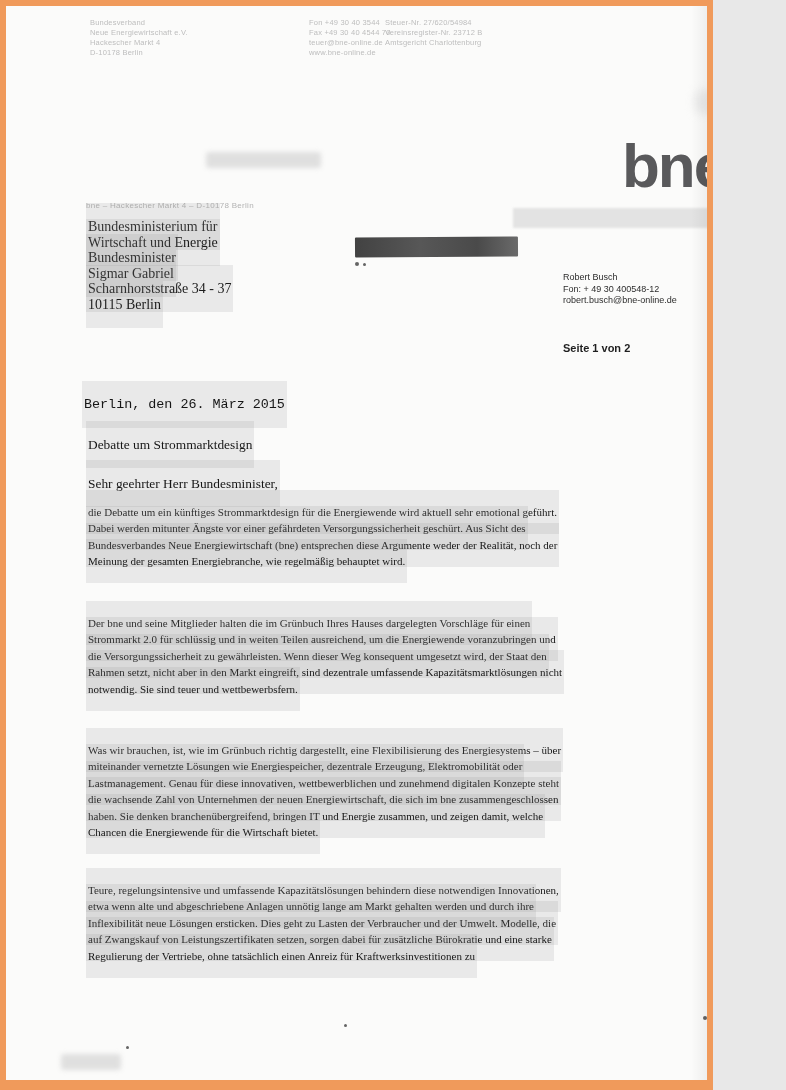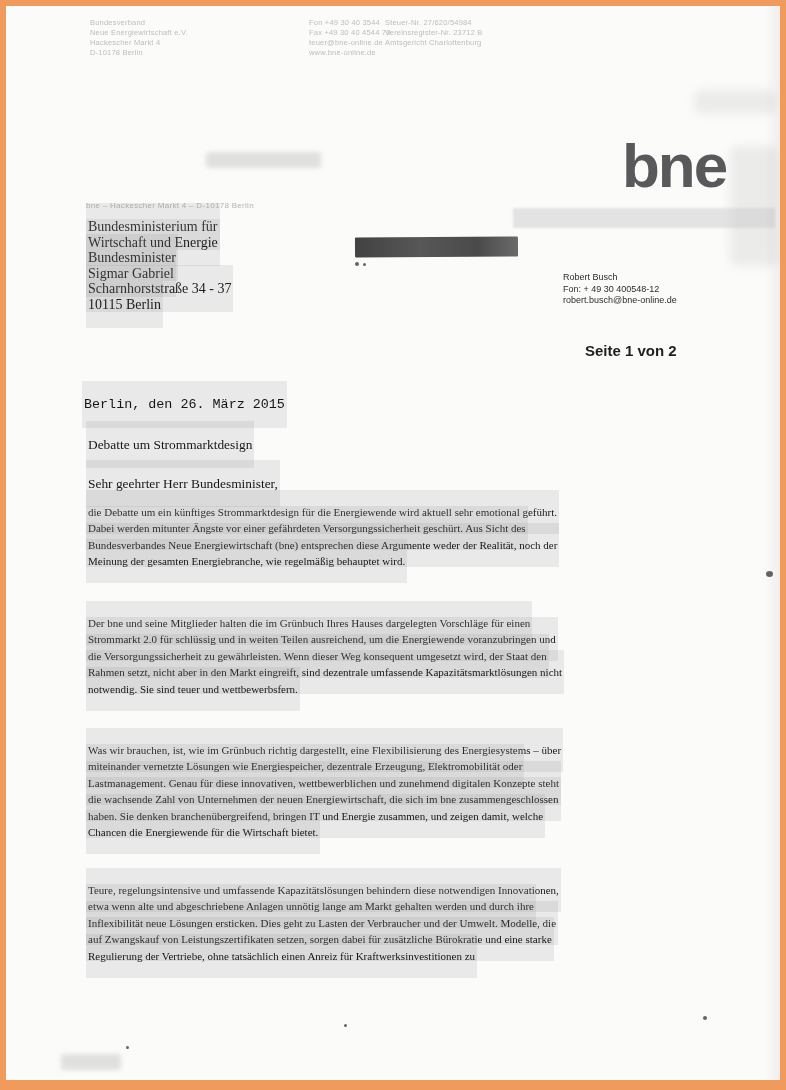--- a/index.html
+++ b/index.html
@@ -1,21 +1,21 @@
 <!DOCTYPE html>
 <html><head>
 <meta charset="utf-8">
 <style>
   * { margin:0; padding:0; box-sizing:border-box; }
   html,body { background:#e8e8e8; }
   body { font-family:"Liberation Serif", serif; }
 
   .page {
     position:relative;
-    width:786px; height:1090px;
+    width:713px; height:1090px;
     background:#fbfbfa;
     border:6px solid #f09a5b;
     border-bottom-width:10px;
     overflow:hidden;
   }
   .abs { position:absolute; }
 
   
   .letterhead {
     font-family:"Liberation Sans", sans-serif;
@@ -38,21 +38,21 @@
 
   .recipient { font-size:14px; line-height:15.6px; color:#1c1c1c; }
 
   .contact {
     font-family:"Liberation Sans", sans-serif;
     font-size:9px; line-height:11.5px; color:#2d2d2d;
   }
 
   .pageind {
     font-family:"Liberation Sans", sans-serif;
-    font-size:15px; font-weight:bold; color:#1f1f1f;margin-left:22px;
+    font-size:11px; font-weight:bold; color:#1f1f1f;
   }
 
   .serif-line { font-size:13.4px; color:#161616; }
 
   .body-par {
     width:480px;
     font-size:11px; line-height:16.4px;
     color:#161616;
     text-align:left;
   }

